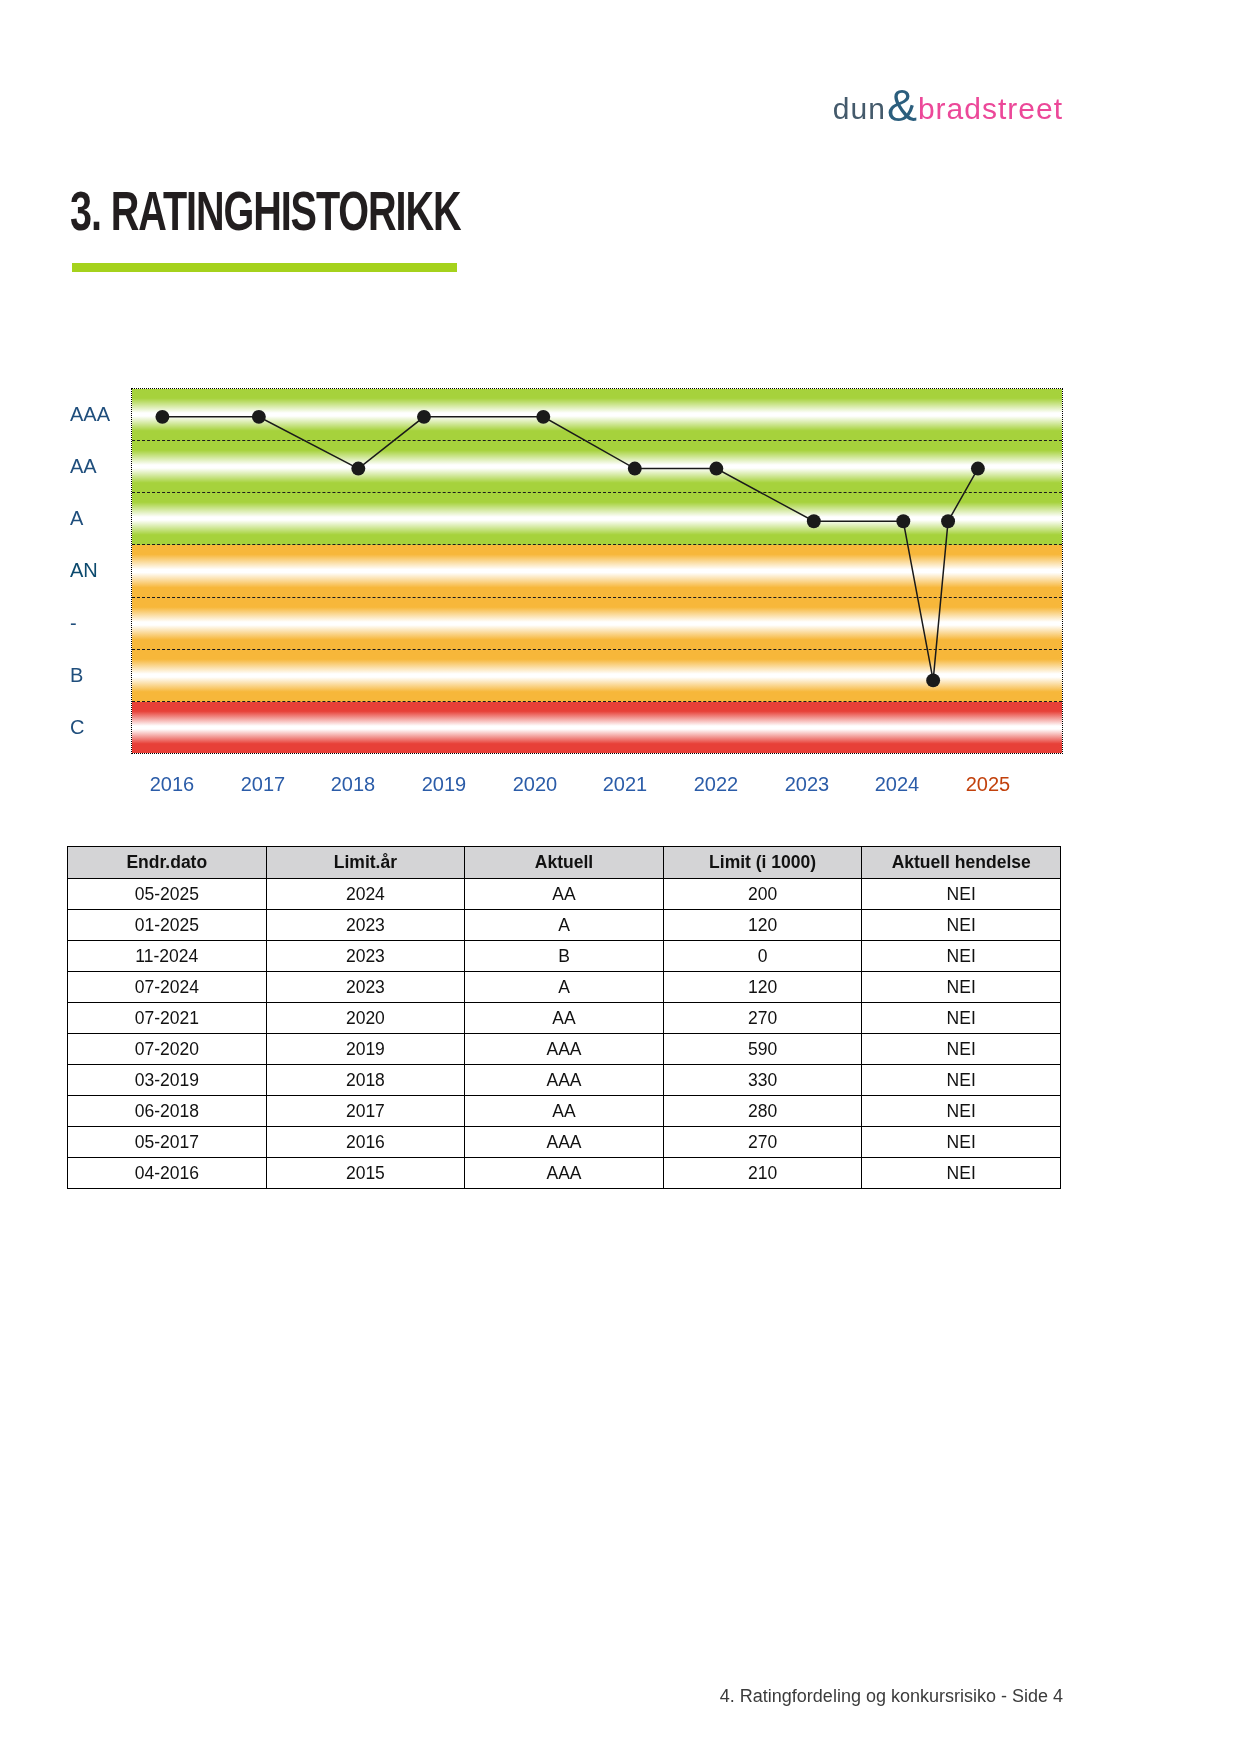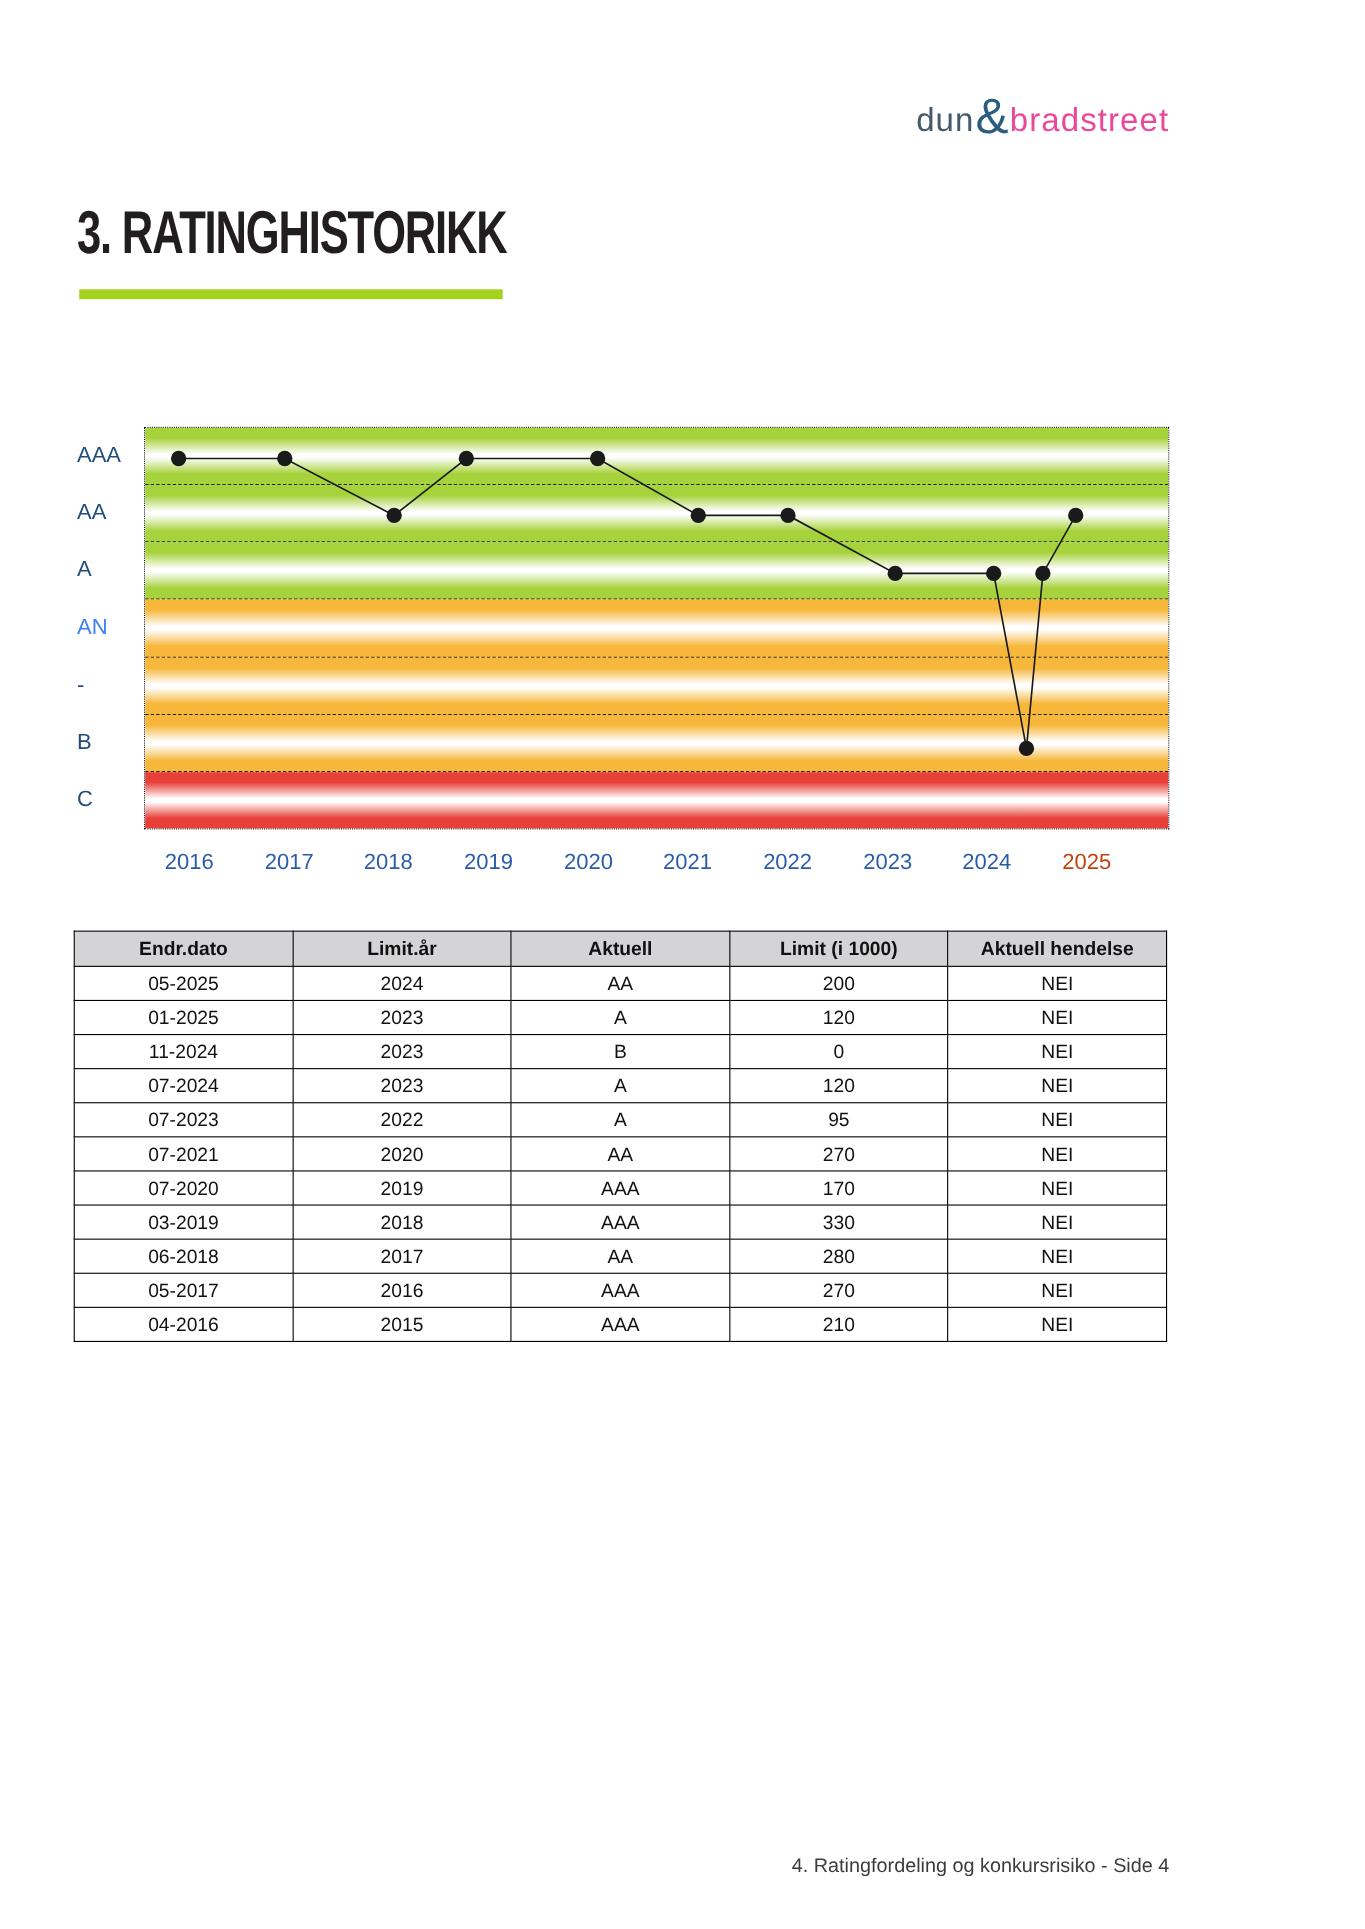--- a/index.html
+++ b/index.html
@@ -49,21 +49,21 @@
     <span class="logo-brad" style="color: #ec4899;">bradstreet</span>
   </div>
 
   <h1 class="title" style="color: rgb(34, 30, 31);">3. RATINGHISTORIKK</h1>
   <div class="title-rule" style="background: rgb(165, 210, 28);"></div>
 
   <div class="y-labels" id="yLabels">
       <div class="ylab" style="color: rgb(31, 78, 124);">AAA</div>
       <div class="ylab" style="color: rgb(31, 78, 124);">AA</div>
       <div class="ylab" style="color: rgb(31, 78, 124);">A</div>
-      <div class="ylab" style="color: #3b82f6;">AN</div>
+      <div class="ylab" style="color: #0c4a6e;">AN</div>
       <div class="ylab" style="color: rgb(31, 78, 124);">-</div>
       <div class="ylab" style="color: rgb(31, 78, 124);">B</div>
       <div class="ylab" style="color: rgb(31, 78, 124);">C</div>
     </div>
   <div class="plot" id="plot">
       <div class="band" style="background: linear-gradient(rgb(166, 210, 60) 0%, rgb(166, 210, 60) 18%, rgb(255, 255, 255) 47%, rgb(255, 255, 255) 53%, rgb(166, 210, 60) 82%, rgb(166, 210, 60) 100%); border-bottom: 1px dashed rgb(28, 28, 28);"></div>
       <div class="band" style="background: linear-gradient(rgb(166, 210, 60) 0%, rgb(166, 210, 60) 18%, rgb(255, 255, 255) 47%, rgb(255, 255, 255) 53%, rgb(166, 210, 60) 82%, rgb(166, 210, 60) 100%); border-bottom: 1px dashed rgb(28, 28, 28);"></div>
       <div class="band" style="background: linear-gradient(rgb(166, 210, 60) 0%, rgb(166, 210, 60) 18%, rgb(255, 255, 255) 47%, rgb(255, 255, 255) 53%, rgb(166, 210, 60) 82%, rgb(166, 210, 60) 100%); border-bottom: 1px dashed rgb(28, 28, 28);"></div>
       <div class="band" style="background: linear-gradient(rgb(247, 183, 58) 0%, rgb(247, 183, 58) 18%, rgb(255, 255, 255) 47%, rgb(255, 255, 255) 53%, rgb(247, 183, 58) 82%, rgb(247, 183, 58) 100%); border-bottom: 1px dashed rgb(28, 28, 28);"></div>
       <div class="band" style="background: linear-gradient(rgb(247, 183, 58) 0%, rgb(247, 183, 58) 18%, rgb(255, 255, 255) 47%, rgb(255, 255, 255) 53%, rgb(247, 183, 58) 82%, rgb(247, 183, 58) 100%); border-bottom: 1px dashed rgb(28, 28, 28);"></div>
@@ -131,38 +131,31 @@
           <td>NEI</td>
         </tr>
         <tr>
           <td>07-2024</td>
           <td>2023</td>
           <td>A</td>
           <td>120</td>
           <td>NEI</td>
         </tr>
         <tr>
-          <td>07-2023</td>
-          <td>2022</td>
-          <td>A</td>
-          <td>95</td>
-          <td>NEI</td>
-        </tr>
-        <tr>
           <td>07-2021</td>
           <td>2020</td>
           <td>AA</td>
           <td>270</td>
           <td>NEI</td>
         </tr>
         <tr>
           <td>07-2020</td>
           <td>2019</td>
           <td>AAA</td>
-          <td>170</td>
+          <td>590</td>
           <td>NEI</td>
         </tr>
         <tr>
           <td>03-2019</td>
           <td>2018</td>
           <td>AAA</td>
           <td>330</td>
           <td>NEI</td>
         </tr>
         <tr>

